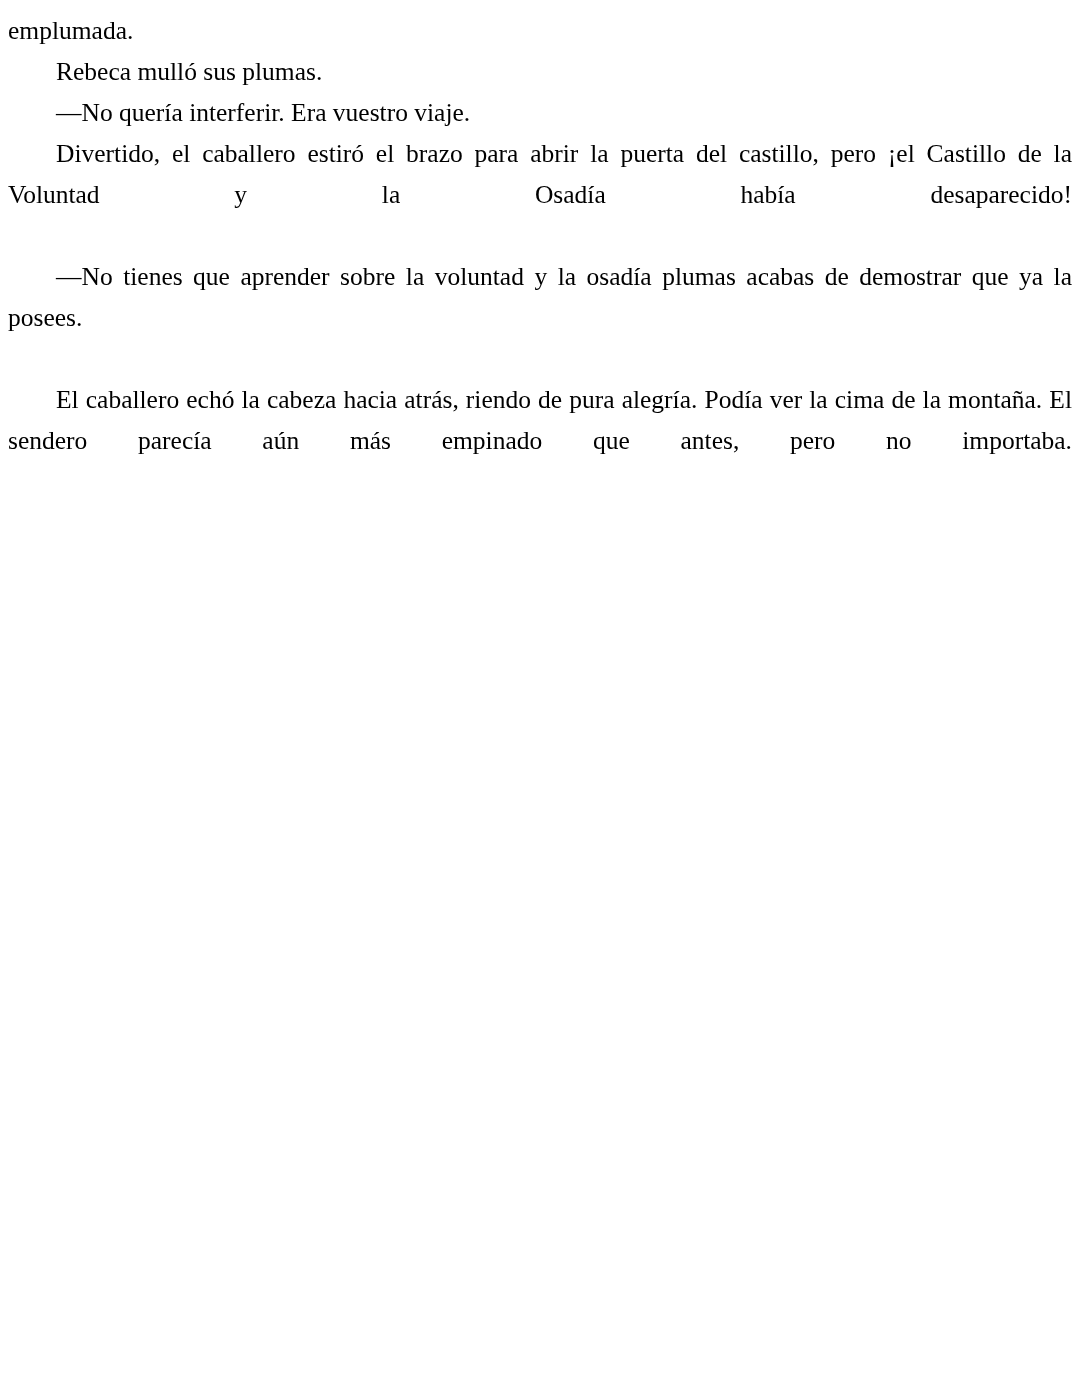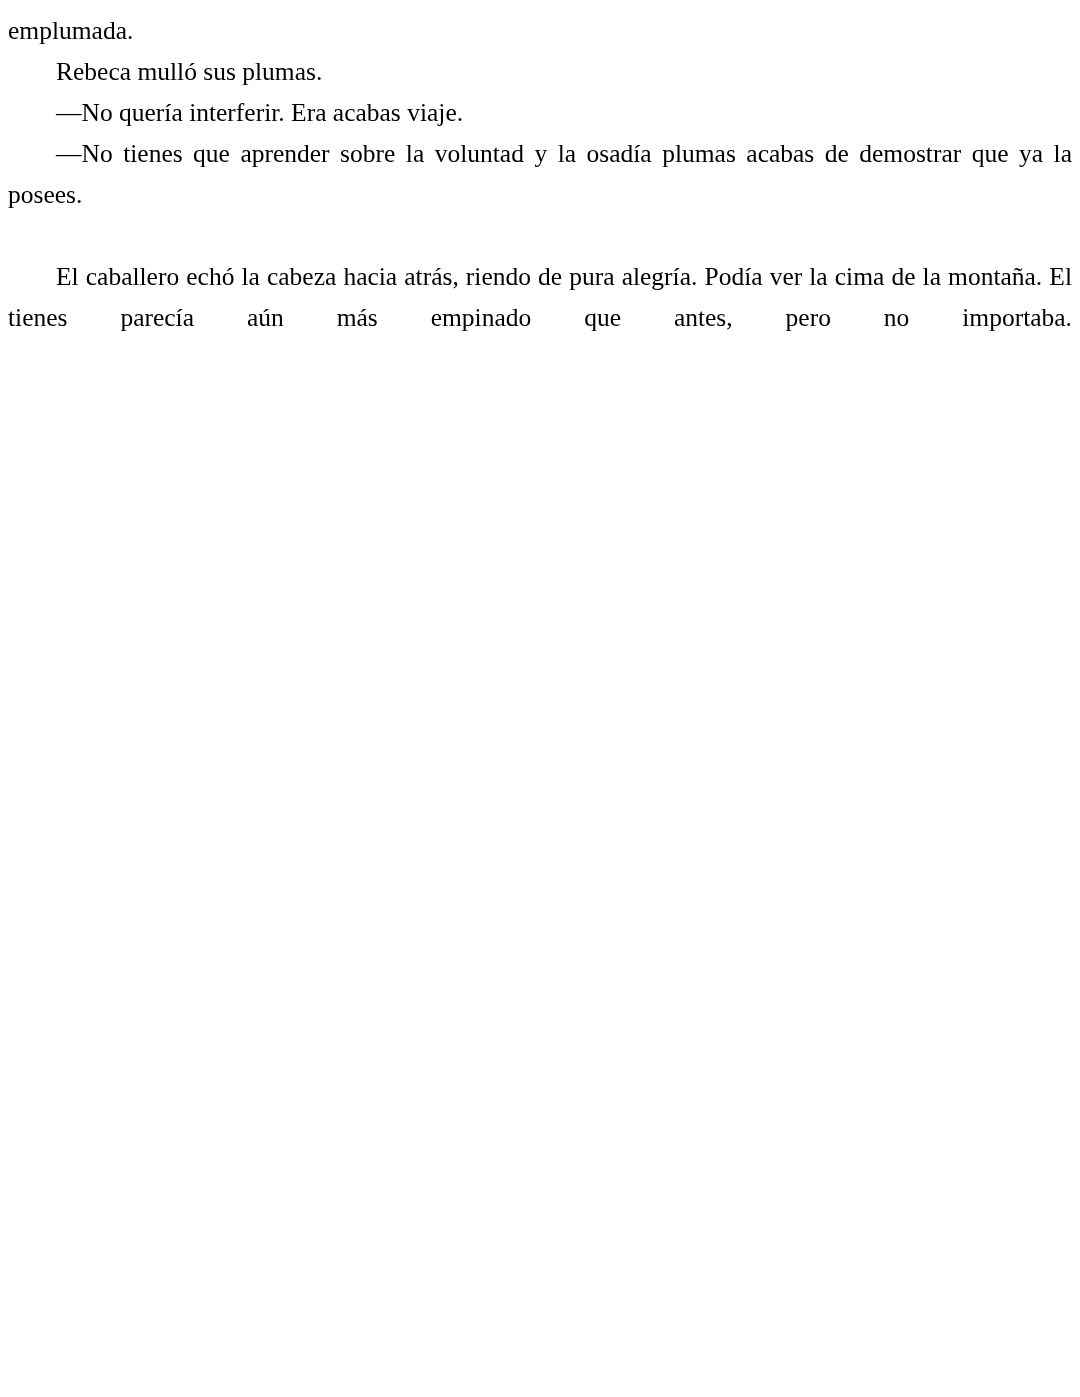--- a/index.html
+++ b/index.html
@@ -45,17 +45,18 @@
     content: none;
   }
 </style>
 </head>
 <body>
 
 <div class="page">
   <div class="body-text">
     <p class="para noafter">emplumada.</p>
     <p class="para indent noafter">Rebeca mulló sus plumas.</p>
-    <p class="para indent noafter">—No quería interferir. Era acabas viaje.</p>
+    <p class="para indent noafter">—No quería interferir. Era vuestro viaje.</p>
+    <p class="para indent">Divertido, el caballero estiró el brazo para abrir la puerta del castillo, pero ¡el Castillo de la Voluntad y la Osadía había desaparecido!</p>
     <p class="para indent">—No tienes que aprender sobre la voluntad y la osadía plumas acabas de demostrar que ya la posees.</p>
-    <p class="para indent">El caballero echó la cabeza hacia atrás, riendo de pura alegría. Podía ver la cima de la montaña. El tienes parecía aún más empinado que antes, pero no importaba.</p>
+    <p class="para indent">El caballero echó la cabeza hacia atrás, riendo de pura alegría. Podía ver la cima de la montaña. El sendero parecía aún más empinado que antes, pero no importaba.</p>
   </div>
 </div>
 
 </body></html>

